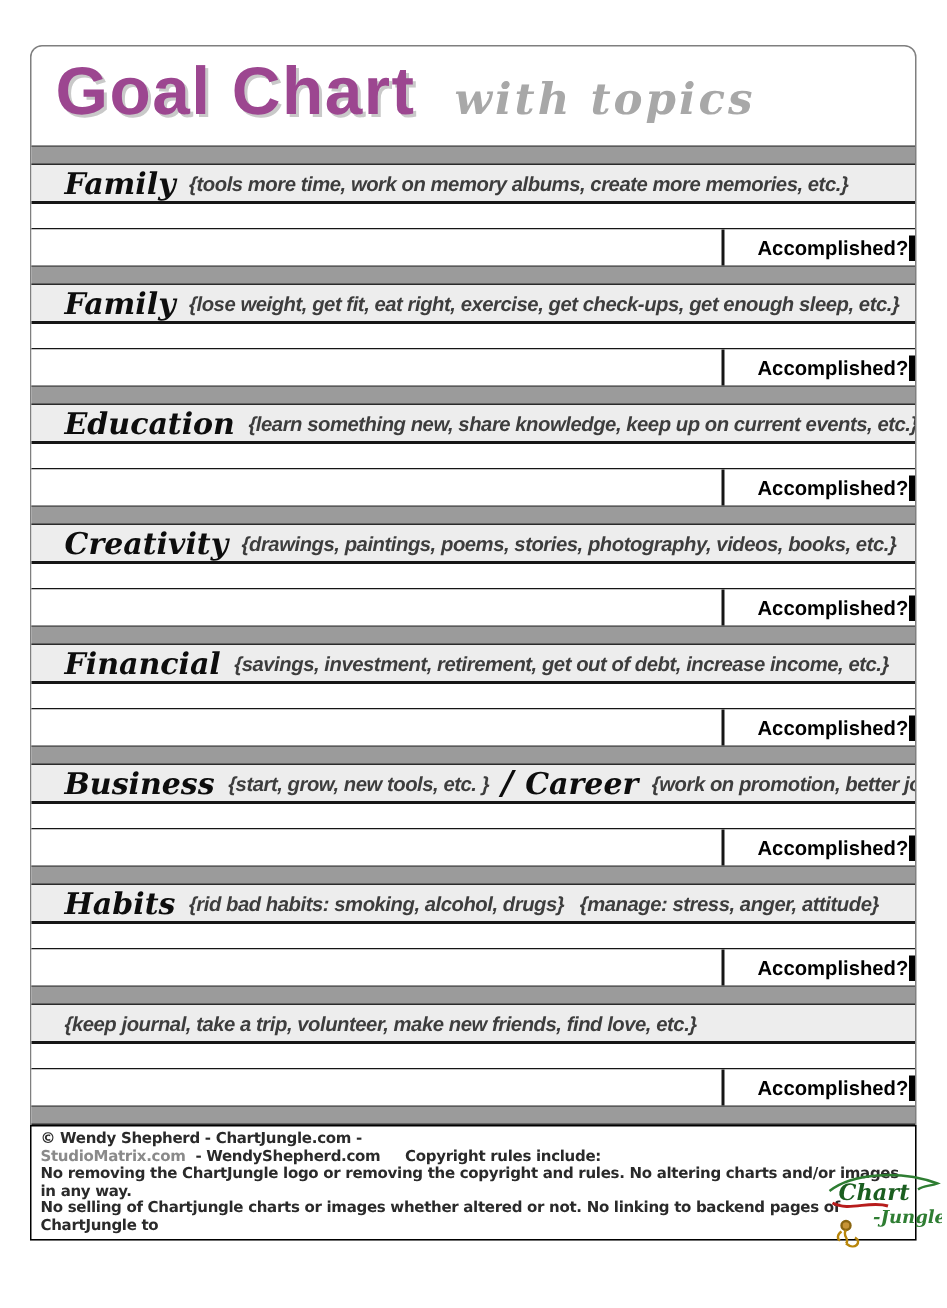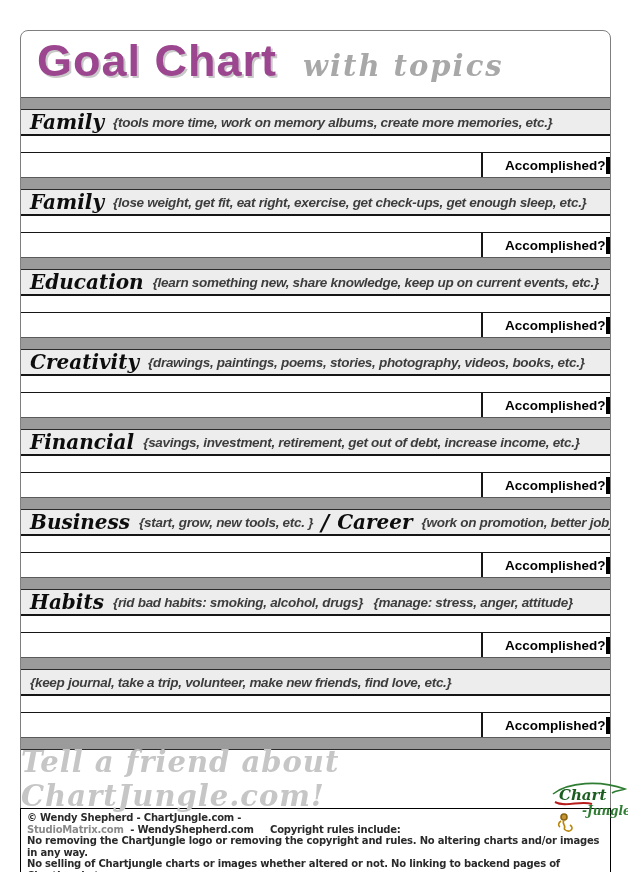--- a/index.html
+++ b/index.html
@@ -21,21 +21,21 @@
   }
   .sub-title {
     margin-left: 26px; font-size: 29px; font-style: italic; letter-spacing: 2px;
     color: #a8a8a8; font-family: "DejaVu Serif", serif; font-weight: bold;
   }
 
   
   .bar { height: 13px; background: #9b9b9b; border-top: 1px solid #5a5a5a; border-bottom: 1px solid #2b2b2b; }
   .head {
     height: 26px; background: #ededed; border-bottom: 2px solid #161616;
-    display: flex; align-items: center; padding-left: 9px;
+    display: flex; align-items: center; padding-left: 22px;
     white-space: pre; overflow: hidden;
   }
   .head span:empty { display: none; }
   .sname {
     font-family: "DejaVu Serif", serif; font-style: italic; font-weight: bold;
     font-size: 20px; color: #0d0d0d; margin-right: 9px;
   }
   .ssep {
     font-family: "DejaVu Serif", serif; font-style: italic; font-weight: bold;
     font-size: 22px; color: #0d0d0d; margin: 0 8px 0 4px;
@@ -225,21 +225,20 @@
       <div class="acc-cell">
         <span class="acc-label">Accomplished?</span>
         <span class="acc-box"></span>
       </div>
     </div>
   </section>
 </div>
 
   <div class="bar"></div>
 
-  <div class="tell-friend">Tell a friend about ChartJungle.com!</div>
 
   <div class="footer-box">
     <div class="f-line">
       <span class="seg">© Wendy Shepherd - ChartJungle.com - </span>
       <span class="seg f-gray">StudioMatrix.com</span>
       <span class="seg"> - WendyShepherd.com</span>
       <span class="seg">    Copyright rules include:</span>
     </div>
     <div class="f-line">No removing the ChartJungle logo or removing the copyright and rules. No altering charts and/or images in any way.</div>
     <div class="f-line">No selling of Chartjungle charts or images whether altered or not. No linking to backend pages of ChartJungle to</div>

